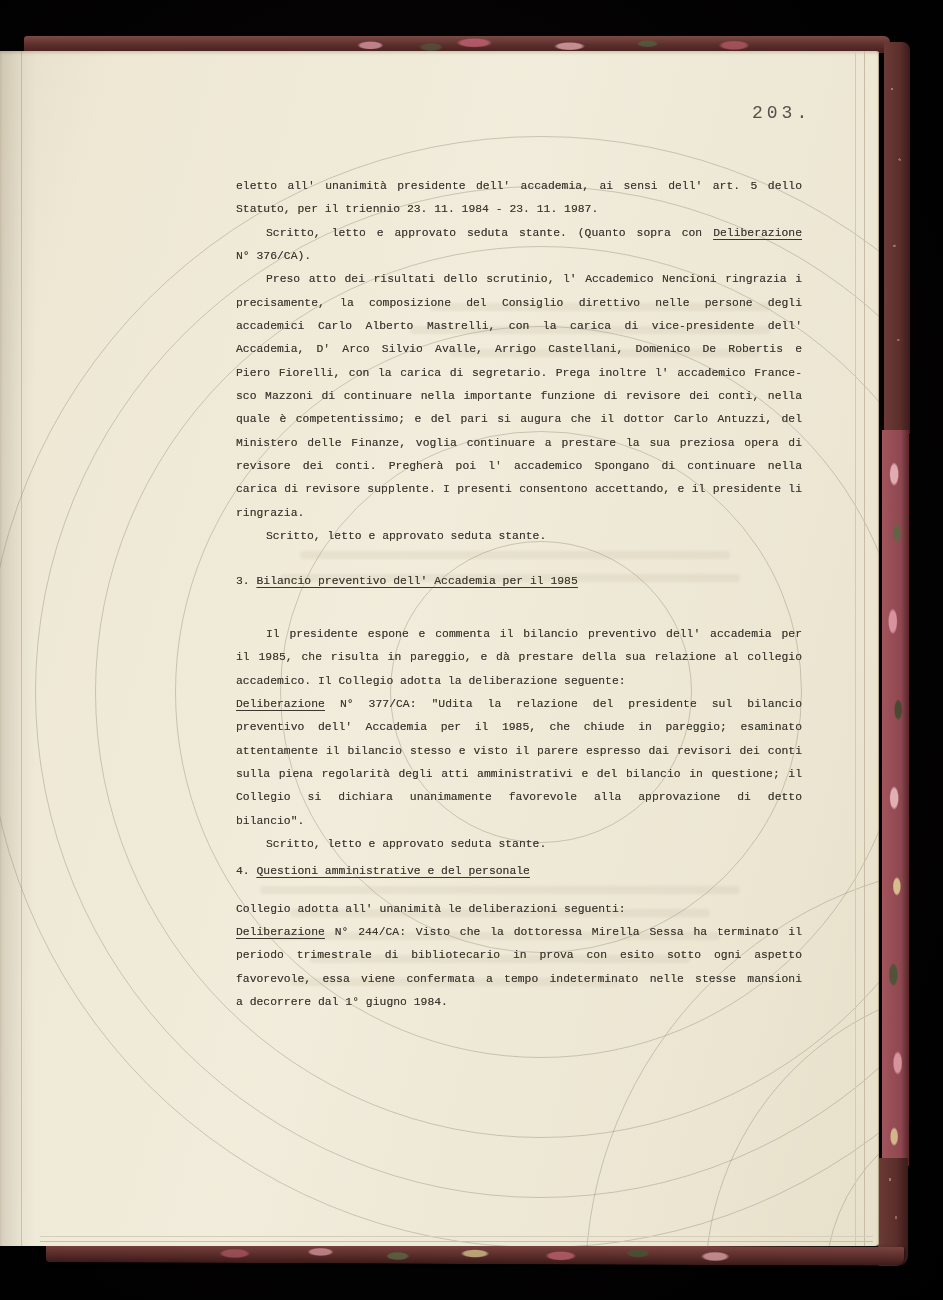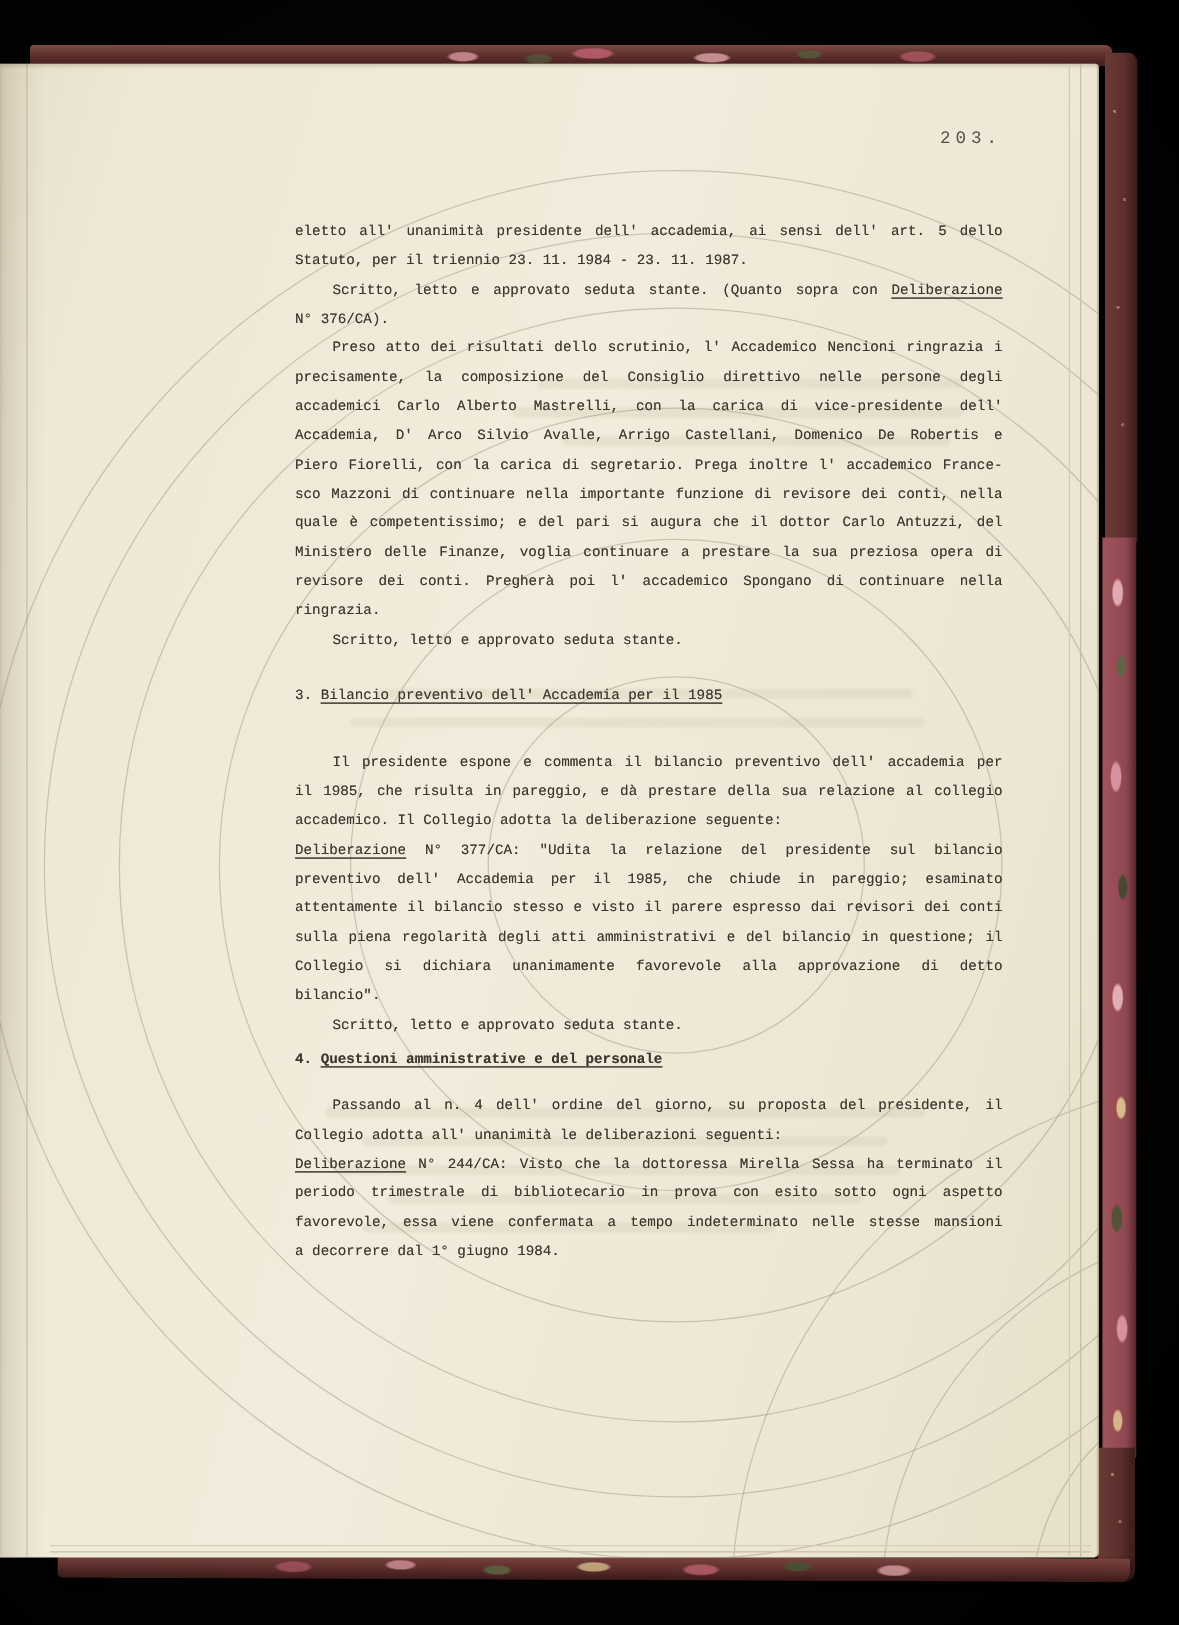--- a/index.html
+++ b/index.html
@@ -68,34 +68,34 @@
   .edge-v.e2{left:864px;background:#c6bda4;}
   .edge-h{position:absolute;left:40px;right:6px;height:1px;}
   .edge-h.e3{top:1185px;background:#d6cdb6;}
   .edge-h.e4{top:1190px;background:#c9bfa5;}
 
   
   .wm{position:absolute;border:1.4px solid rgba(138,130,112,.38);border-radius:50%;}
   
   .ghost{position:absolute;height:8px;border-radius:4px;background:rgba(146,135,104,.10);filter:blur(1px);}
 
-  .page-number{position:absolute;left:752px;top:52px;font-size:14px;letter-spacing:4px;
+  .page-number{position:absolute;left:752px;top:52px;font-size:18px;letter-spacing:4px;
     color:#55514b;}
 
   
   .textblock{position:absolute;left:236px;top:124px;width:566px;
     font-size:11.4px;line-height:23.35px;color:#3b372f;
     text-shadow:0 0 .5px rgba(59,55,47,.55);}
   .block{margin:0;}
   .line{white-space:normal;text-align:left;}
   .line.ind{text-indent:30px;}
   .line.just{text-align:justify;text-align-last:justify;}
   .heading{white-space:nowrap;}
   .heading-3{margin:21px 0 30px;}
-  .heading-4{margin:4px 0 14px;font-weight:bold;}
+  .heading-4{margin:4px 0 14px;}
   .u{text-decoration:underline;text-underline-offset:3px;text-decoration-thickness:1px;}
 </style>
 </head>
 <body>
 
 <div class="scene">
 
   <div class="cover cover-top"></div>
   <div class="cover cover-right-top"></div>
   <div class="cover cover-right-marble"></div>
@@ -146,20 +146,21 @@
         <div class="block">
           <div class="line ind just"><span>Preso atto dei risultati dello scrutinio, l' Accademico Nencioni ringrazia i</span></div>
           <div class="line just"><span>precisamente, la composizione del Consiglio direttivo nelle persone degli</span></div>
           <div class="line just"><span>accademici Carlo Alberto Mastrelli, con la carica di vice-presidente dell'</span></div>
           <div class="line just"><span>Accademia, D' Arco Silvio Avalle, Arrigo Castellani, Domenico De Robertis e</span></div>
           <div class="line just"><span>Piero Fiorelli, con la carica di segretario. Prega inoltre l' accademico France-</span></div>
           <div class="line just"><span>sco Mazzoni di continuare nella importante funzione di revisore dei conti, nella</span></div>
           <div class="line just"><span>quale è competentissimo; e del pari si augura che il dottor Carlo Antuzzi, del</span></div>
           <div class="line just"><span>Ministero delle Finanze, voglia continuare a prestare la sua preziosa opera di</span></div>
           <div class="line just"><span>revisore dei conti. Pregherà poi l' accademico Spongano di continuare nella</span></div>
+          <div class="line just"><span>carica di revisore supplente. I presenti consentono accettando, e il presidente li</span></div>
           <div class="line"><span>ringrazia.</span></div>
         </div>
         <div class="block">
           <div class="line ind"><span>Scritto, letto e approvato seduta stante.</span></div>
         </div>
         <div class="block heading heading-3">
           <div class="line"><span>3. </span><span class="u">Bilancio preventivo dell' Accademia per il 1985</span></div>
         </div>
         <div class="block">
           <div class="line ind just"><span>Il presidente espone e commenta il bilancio preventivo dell' accademia per</span></div>
@@ -172,21 +173,20 @@
           <div class="line just"><span>Collegio si dichiara unanimamente favorevole alla approvazione di detto</span></div>
           <div class="line"><span>bilancio".</span></div>
         </div>
         <div class="block">
           <div class="line ind"><span>Scritto, letto e approvato seduta stante.</span></div>
         </div>
         <div class="block heading heading-4">
           <div class="line"><span>4. </span><span class="u">Questioni amministrative e del personale</span></div>
         </div>
         <div class="block">
-          <div class="line ind just"><span>Passando al n. 4 dell' ordine del giorno, su proposta del presidente, il</span></div>
           <div class="line"><span>Collegio adotta all' unanimità le deliberazioni seguenti:</span></div>
           <div class="line just"><span class="u">Deliberazione</span><span> N° 244/CA: Visto che la dottoressa Mirella Sessa ha terminato il</span></div>
           <div class="line just"><span>periodo trimestrale di bibliotecario in prova con esito sotto ogni aspetto</span></div>
           <div class="line just"><span>favorevole, essa viene confermata a tempo indeterminato nelle stesse mansioni</span></div>
           <div class="line"><span>a decorrere dal 1° giugno 1984.</span></div>
         </div>
       </div>
   </div>
 </div>
 

